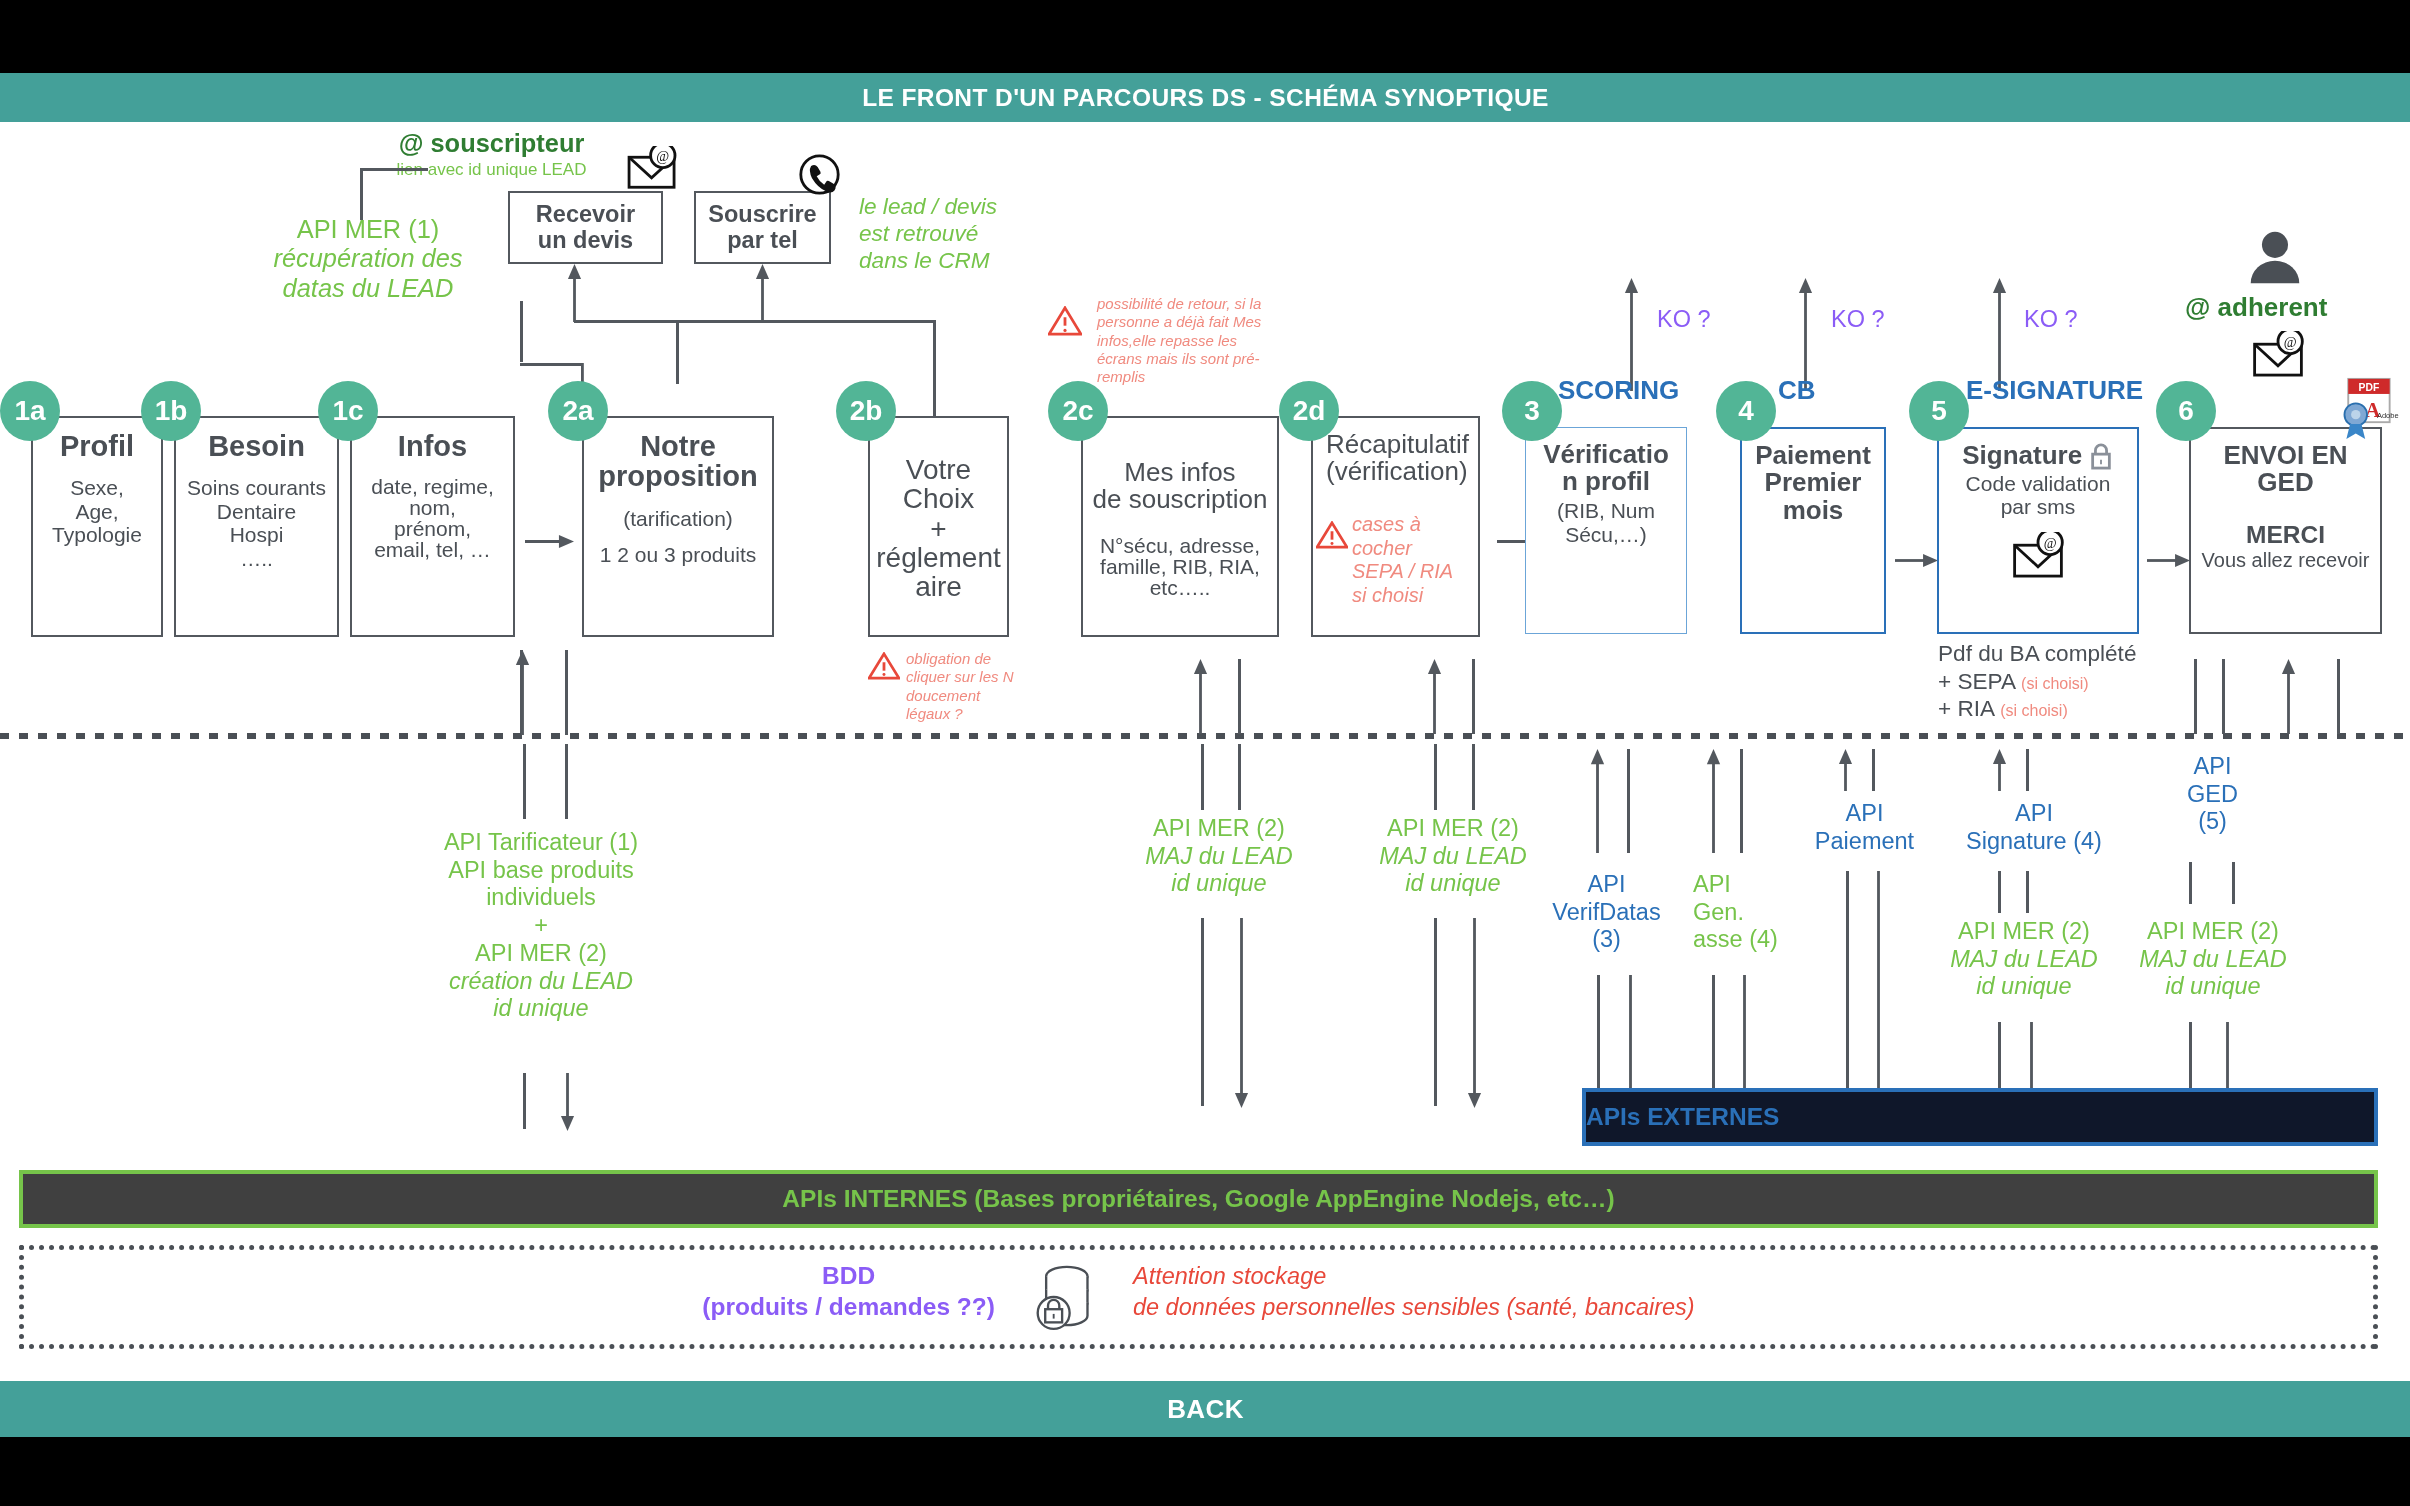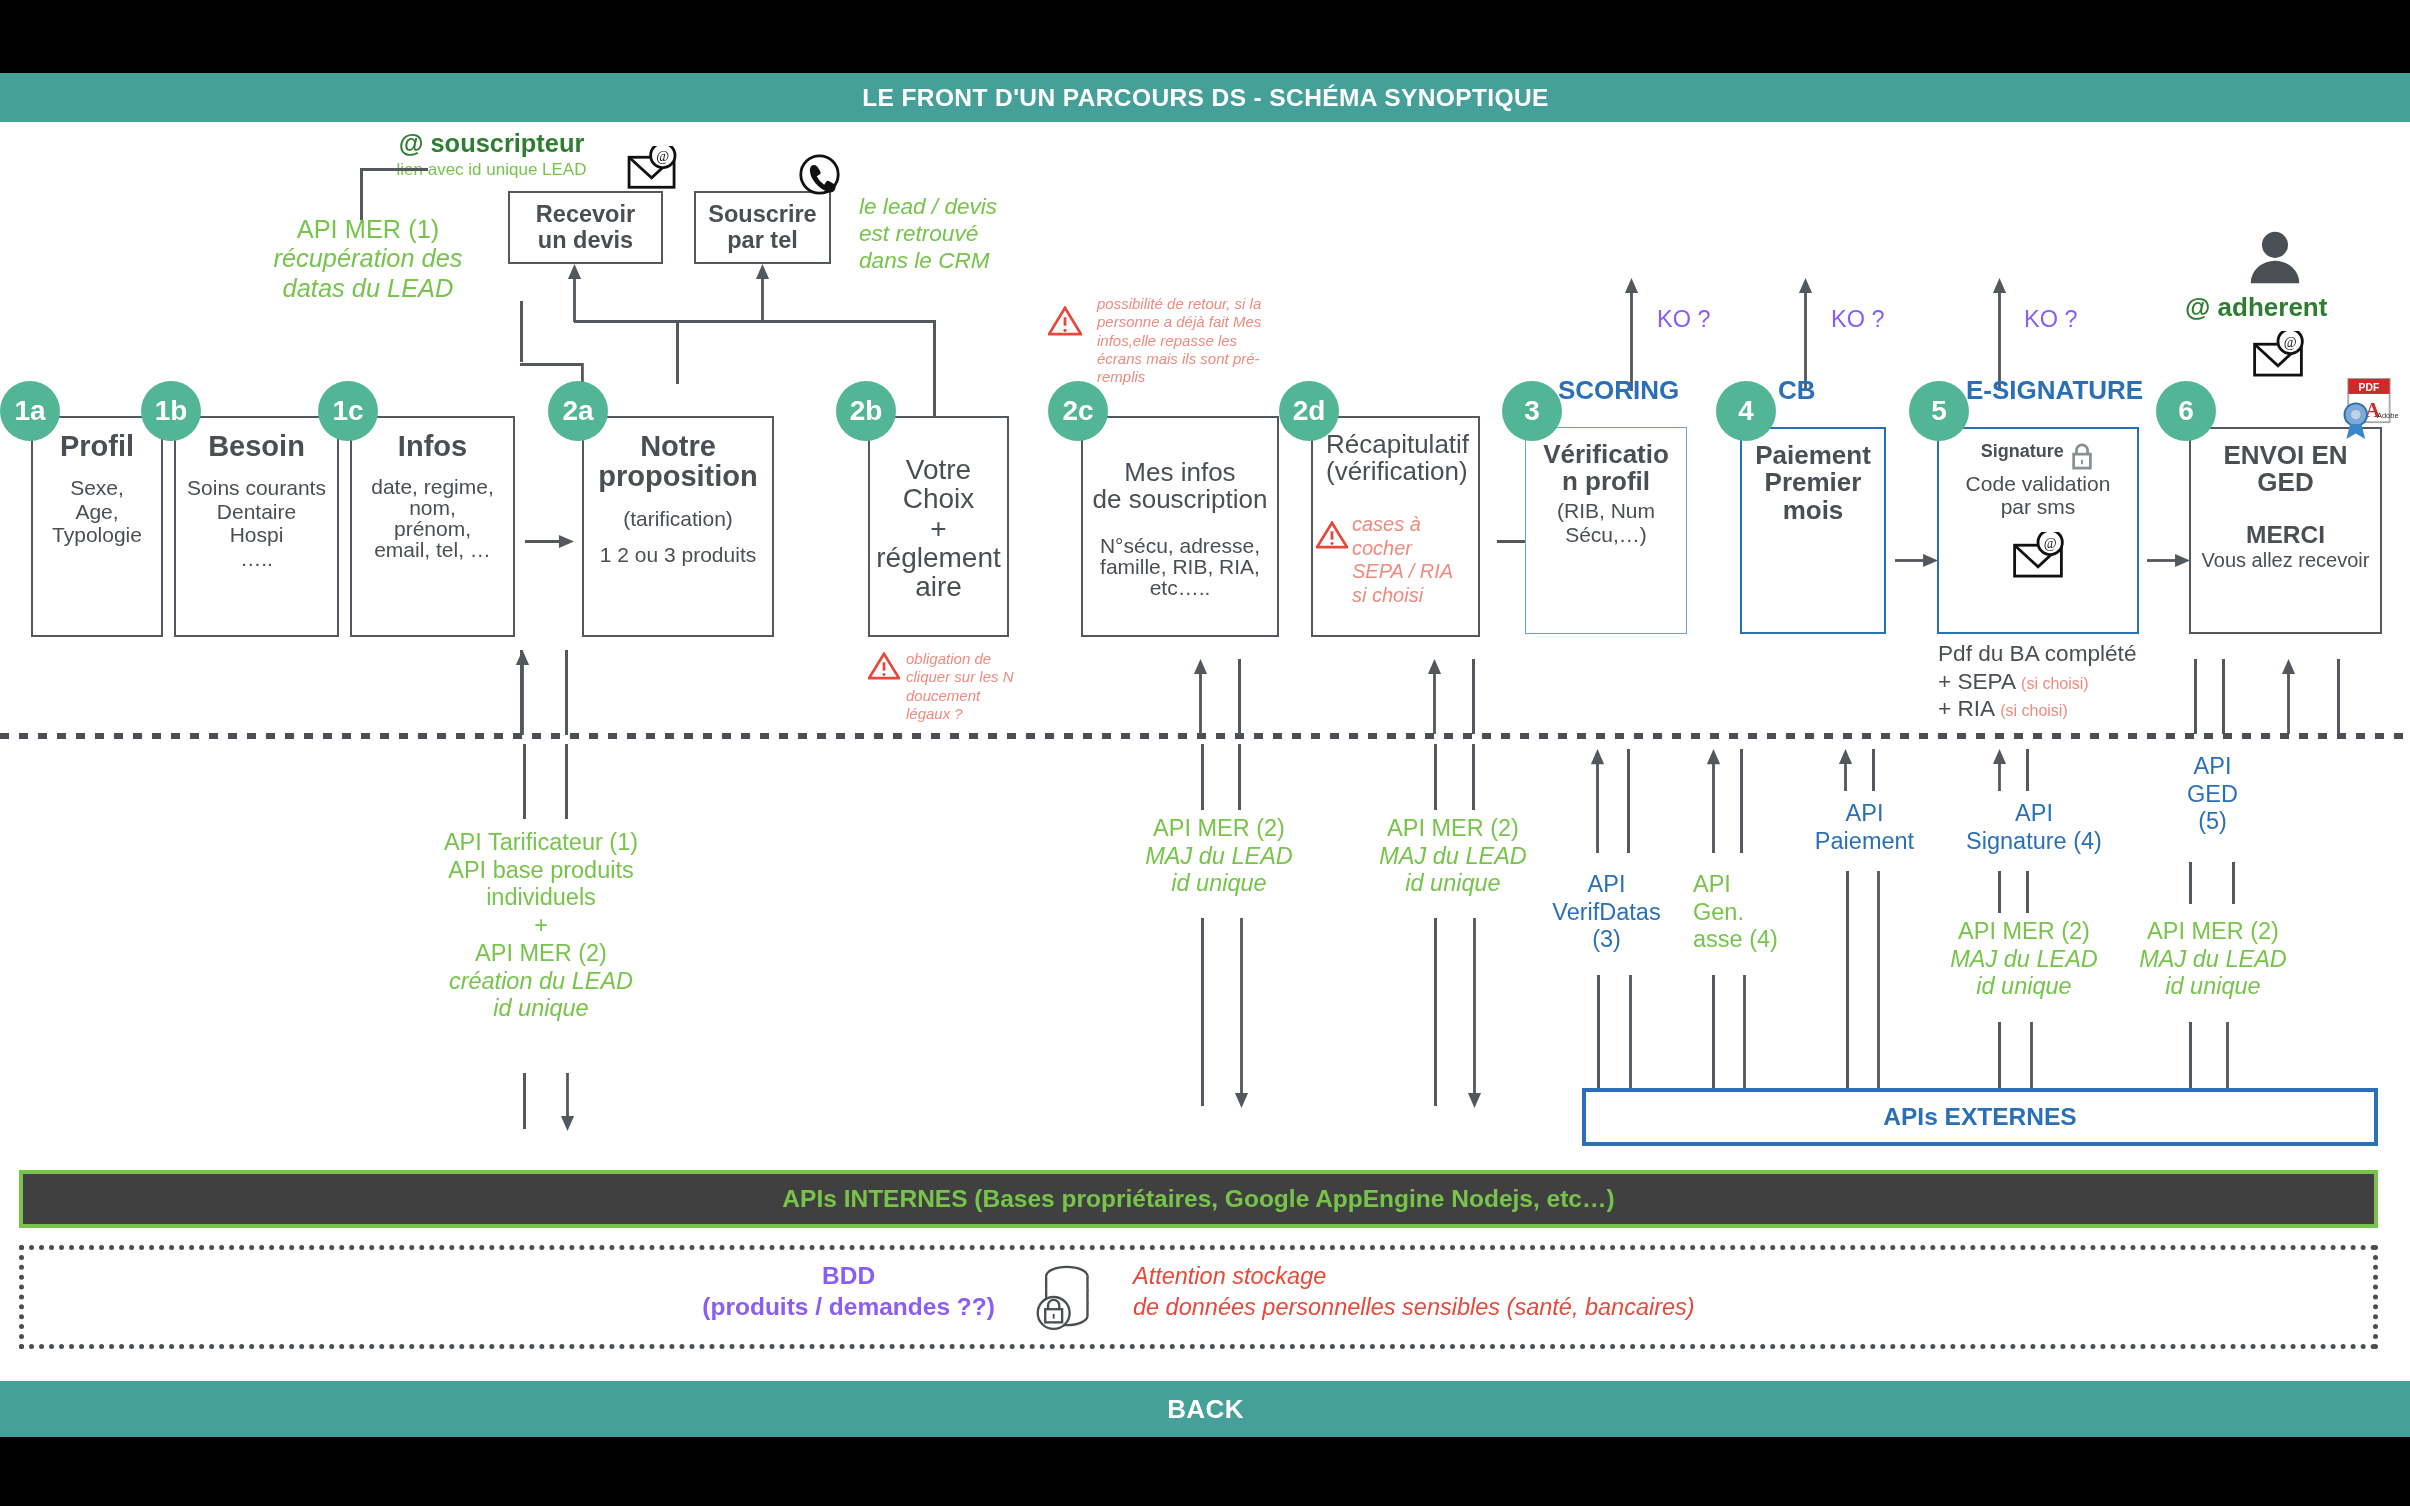--- a/index.html
+++ b/index.html
@@ -78,22 +78,22 @@
   svg.arrowsvg{ overflow:visible; }
 
   
   .dotsep{
     left:0; width:2411px; height:5.6px;
     background-image: repeating-linear-gradient(to right,#4a4f55 0 9.4px, transparent 9.4px 19px);
   }
 
   
   .extbox{
-    border:4.7px solid #2a70b8; background:#ffffff;
-    display:flex; align-items:center; justify-content:center;
+    border:4.7px solid #2a70b8; background:#0f172a;
+    display:flex; align-items:center; 
     color:#2a70b8; font-weight:bold; font-size:24.5px;
   }
   .intbox{
     border:4.7px solid #76c44a; background:#404040;
     display:flex; align-items:center; justify-content:center;
     color:#76c44a; font-weight:bold; font-size:24.5px;
   }
   .bddbox{
     border:5.6px dotted #4a4f55; background:#fff;
     display:flex; align-items:center; justify-content:center;
@@ -346,21 +346,21 @@
     <line x1="0" y1="10" x2="32" y2="10" stroke="#53585e" stroke-width="3"></line>
     <polygon points="46,10 30,3 30,17" fill="#53585e"></polygon>
   </svg>
 
   <div class="abs badge" style="left:1909px; top:381px;">
     <span>5</span>
   </div>
   <div class="abs blue" style="left:1966px; top:375px; font-size:26px;">E-SIGNATURE</div>
   <div class="abs stepbox bluebox" style="left:1937px; top:427px; width:202px; height:207px;">
     <div style="display:flex; align-items:flex-start; gap:5.6px;">
-      <div class="boxtitle" style="font-size:18px;">Signature</div>
+      <div class="boxtitle" style="font-size:26px;">Signature</div>
       <svg width="26" height="28" viewBox="0 0 28 30">
         <path d="M8 13 v-4 a6 6 0 0 1 12 0 v4" fill="none" stroke="#8a9099" stroke-width="3"></path>
         <rect x="5" y="13" width="18" height="15" fill="none" stroke="#8a9099" stroke-width="3"></rect>
         <line x1="14" y1="19" x2="14" y2="24" stroke="#8a9099" stroke-width="2"></line>
       </svg>
     </div>
     <div class="boxsub" style="margin-top:1.9px;">
       <div>Code validation</div>
       <div>par sms</div>
     </div>

